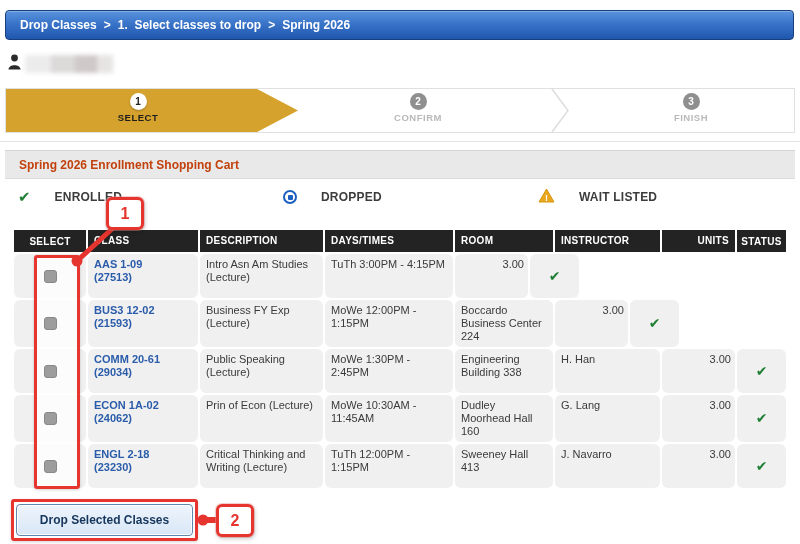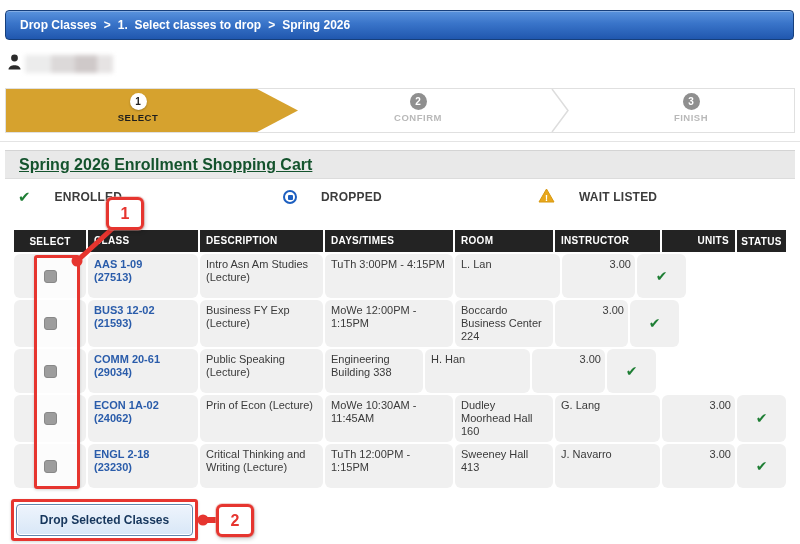--- a/index.html
+++ b/index.html
@@ -32,21 +32,21 @@
   .step-idle .step-circle { background:#8f8f8f; color:#fff; }
   .step-idle .step-label { color:#b9b9b9; }
   .step-label { font-size:9.5px; font-weight:bold; letter-spacing:.5px; }
   .sep-chevron { position:absolute; top:0; }
   .divider { position:absolute; left:0; top:141px; width:800px; height:1px; background:#e4e4e4; }
 
   
   .section-header { position:absolute; left:5px; top:150px; width:790px; height:29px;
     background:#e9e9e9; border-top:1px solid #d4d4d4; border-bottom:1px solid #dcdcdc;
     display:flex; align-items:center; padding-left:14px; }
-  .section-header span { font-size:16px; font-weight:bold; color:#14532d;text-decoration:underline; }
+  .section-header span { font-size:12px; font-weight:bold; color:#c2410c; }
 
   .legend { position:absolute; top:188px; height:18px; display:flex; align-items:center; }
   .legend .lg-label { font-size:12px; font-weight:bold; color:#3c3c3c; margin-left:24px; letter-spacing:.2px;text-align:center; }
   .icon-enrolled { color:#1e7e34; font-size:15px; font-weight:bold; line-height:14px; }
   .icon-dropped { width:14px; height:14px; border:2px solid #1d5fc0; border-radius:50%;
     display:flex; align-items:center; justify-content:center; }
   .icon-dropped i { display:block; width:5px; height:5px; background:#1d5fc0; border-radius:1px; }
 
   
   .cart-table { position:absolute; left:14px; top:230px; width:772px; }
@@ -177,21 +177,20 @@
   <div class="t-body" id="table-body">
       <div class="t-row">
         <div class="cell col-select">
           <div class="checkbox"></div>
         </div>
         <div class="cell col-class">
           <div class="class-link">AAS 1-09<br><span>(27513)</span></div>
         </div>
         <div class="cell col-desc">Intro Asn Am Studies (Lecture)</div>
         <div class="cell col-days">TuTh 3:00PM - 4:15PM</div>
-        <div class="cell col-instr">L. Lan</div>
         <div class="cell col-units">3.00</div>
         <div class="cell col-status">
           <div class="status-check">✔</div>
         </div>
       </div>
       <div class="t-row">
         <div class="cell col-select">
           <div class="checkbox"></div>
         </div>
         <div class="cell col-class">
@@ -206,20 +205,21 @@
         </div>
       </div>
       <div class="t-row">
         <div class="cell col-select">
           <div class="checkbox"></div>
         </div>
         <div class="cell col-class">
           <div class="class-link">COMM 20-61<br><span>(29034)</span></div>
         </div>
         <div class="cell col-desc">Public Speaking (Lecture)</div>
+        <div class="cell col-days">MoWe 1:30PM - 2:45PM</div>
         <div class="cell col-room">Engineering Building 338</div>
         <div class="cell col-instr">H. Han</div>
         <div class="cell col-units">3.00</div>
         <div class="cell col-status">
           <div class="status-check">✔</div>
         </div>
       </div>
       <div class="t-row">
         <div class="cell col-select">
           <div class="checkbox"></div>

